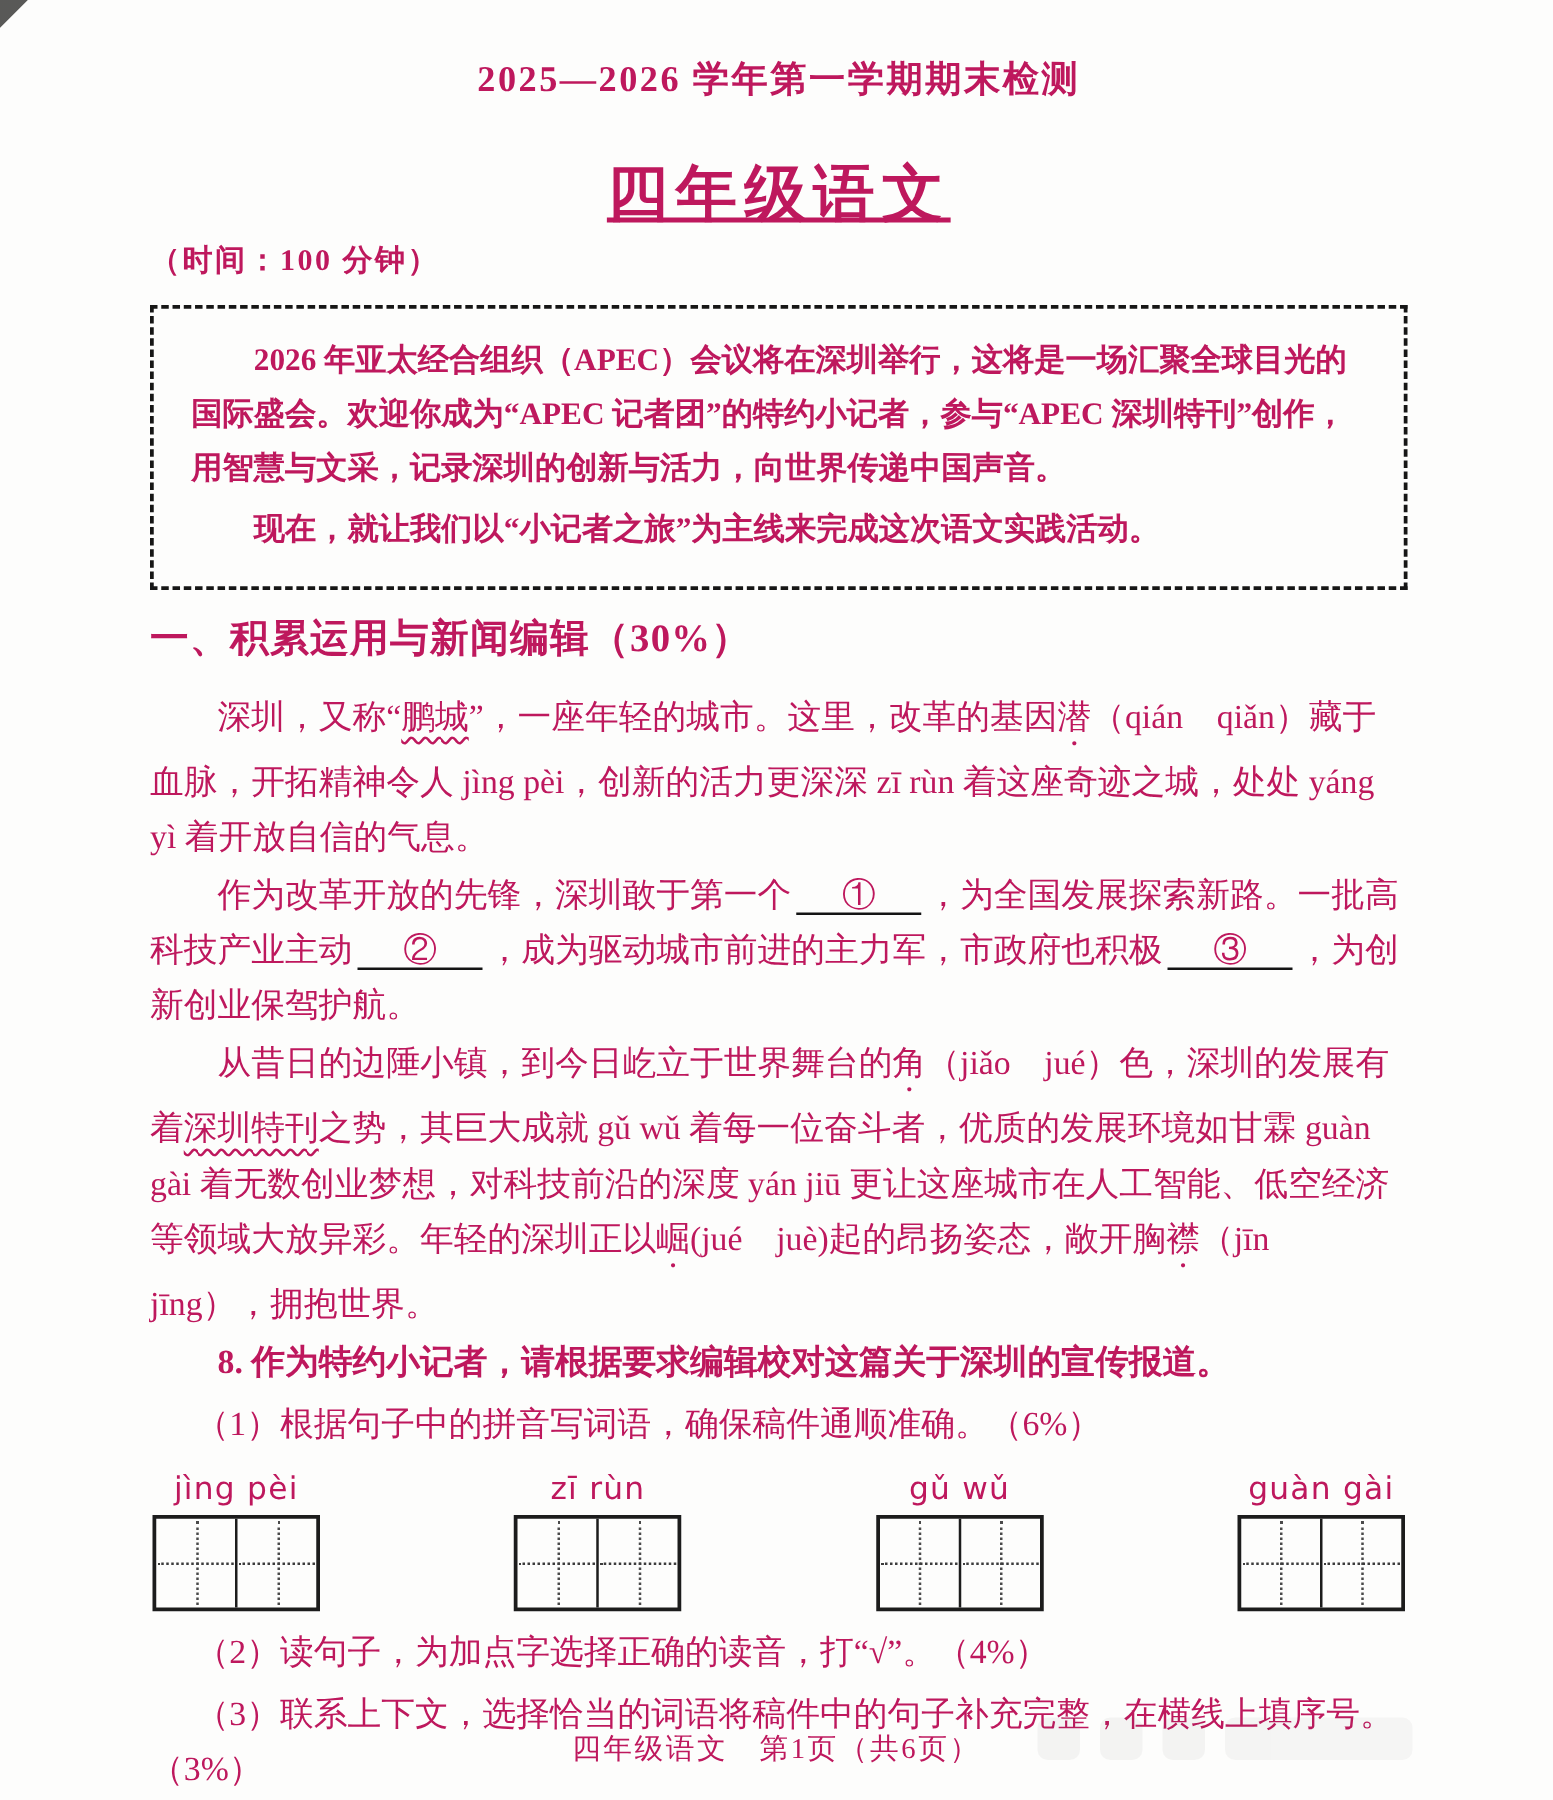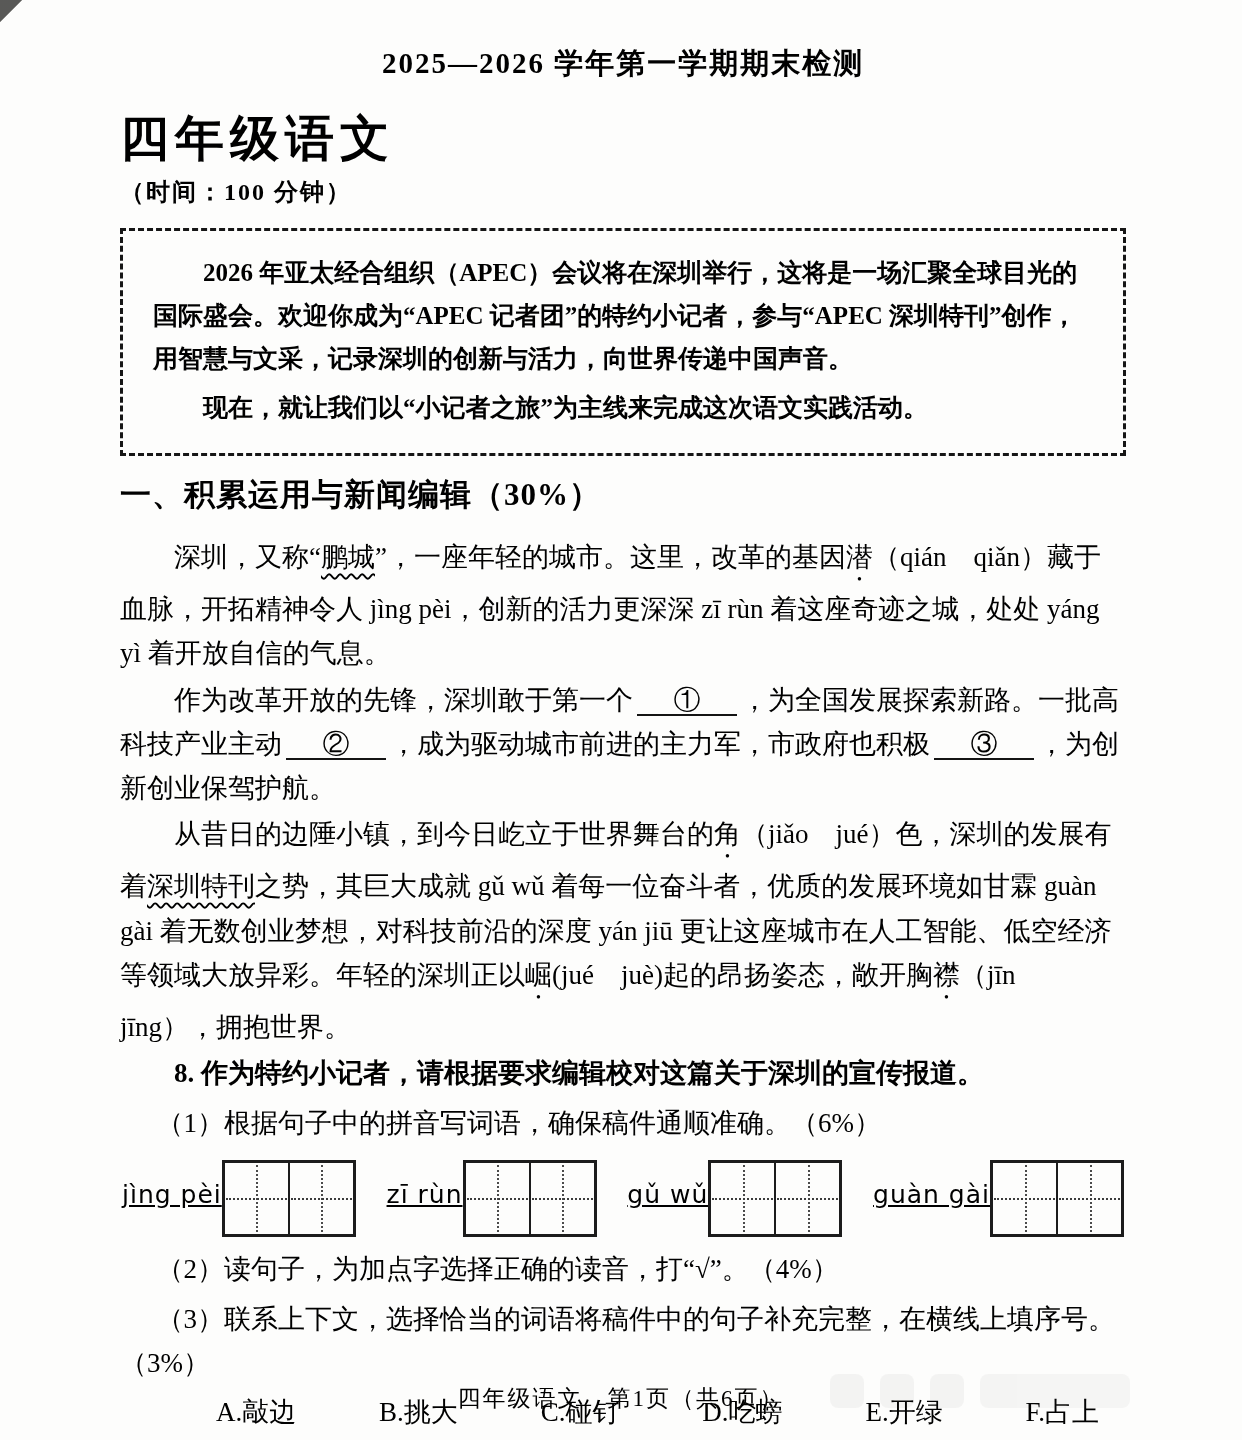--- a/index.html
+++ b/index.html
@@ -4,30 +4,30 @@
 <style>
   html,body{margin:0;padding:0;background:#e9e9e7;}
   .sheet{
     position:relative;
     width:1242px;height:1440px;
     margin:0 auto;
     background:#fdfdfc;
     box-sizing:border-box;
     padding:30px 116px 0 120px;
     font-family:"Liberation Serif","DejaVu Serif",serif;
-    color:#000000;
+    color:#be185d;
     overflow:hidden;
   }
   .corner-artifact{
     position:absolute;top:0;left:0;width:34px;height:26px;
     background:linear-gradient(135deg,#30302e 0 36%,transparent 38%);
     opacity:.8;
   }
   .hdr{ text-align:center;font-weight:bold;font-size:29px;letter-spacing:2px;margin-top:14px;}
-  .title{ font-weight:bold;font-size:49px;letter-spacing:6px;margin:22px 0 4px;}
+  .title{ text-align:center;font-weight:bold;font-size:49px;letter-spacing:6px;margin:38px 0 4px;text-decoration:underline;}
   .time{ text-align:left;font-weight:bold;font-size:24px;letter-spacing:2px;margin:0 0 20px;}
   .intro-box{
     border:3px dashed #161616;
     padding:14px 30px 18px 30px;
     font-weight:bold;font-size:25px;line-height:1.72;
   }
   .intro-box p{margin:6px 0;text-indent:2em;}
   .sec{font-size:31px;font-weight:bold;margin:18px 0 19px;letter-spacing:1px;}
   .body{font-size:27px;line-height:1.64;margin:2px 0;}
   .indent{text-indent:2em;}
@@ -45,21 +45,21 @@
     text-emphasis:filled dot;
     text-emphasis-position:under right;
   }
   .blank{
     display:inline-block;min-width:100px;text-align:center;
     border-bottom:2.5px solid #141414;line-height:1.05;
     text-indent:0;margin:0 4px;
   }
   
   .pinyin-row{display:flex;justify-content:space-between;margin:14px 2px 10px;}
-  .pgroup{display:flex;flex-direction:row;align-items:center;text-decoration:underline;}
+  .pgroup{display:flex;flex-direction:column;align-items:center;}
   .plabel{font-size:25px;letter-spacing:1px;margin-bottom:7px;font-family:"DejaVu Sans","Liberation Sans",sans-serif;}
   .pair{display:flex;border:3px solid #1c1c1c;}
   .cell{width:63px;height:71px;position:relative;}
   .cell + .cell{border-left:2.5px solid #1c1c1c;}
   .cell::before{content:"";position:absolute;left:50%;top:2px;bottom:2px;border-left:2px dotted #4a4a4a;}
   .cell::after{content:"";position:absolute;top:50%;left:1px;right:1px;border-top:2px dotted #3c3c3c;}
   
   .opt-row{display:flex;font-size:27px;line-height:1.6;margin-top:6px;}
   .opt-6{margin-left:96px;gap:56px;}
   .footer{

